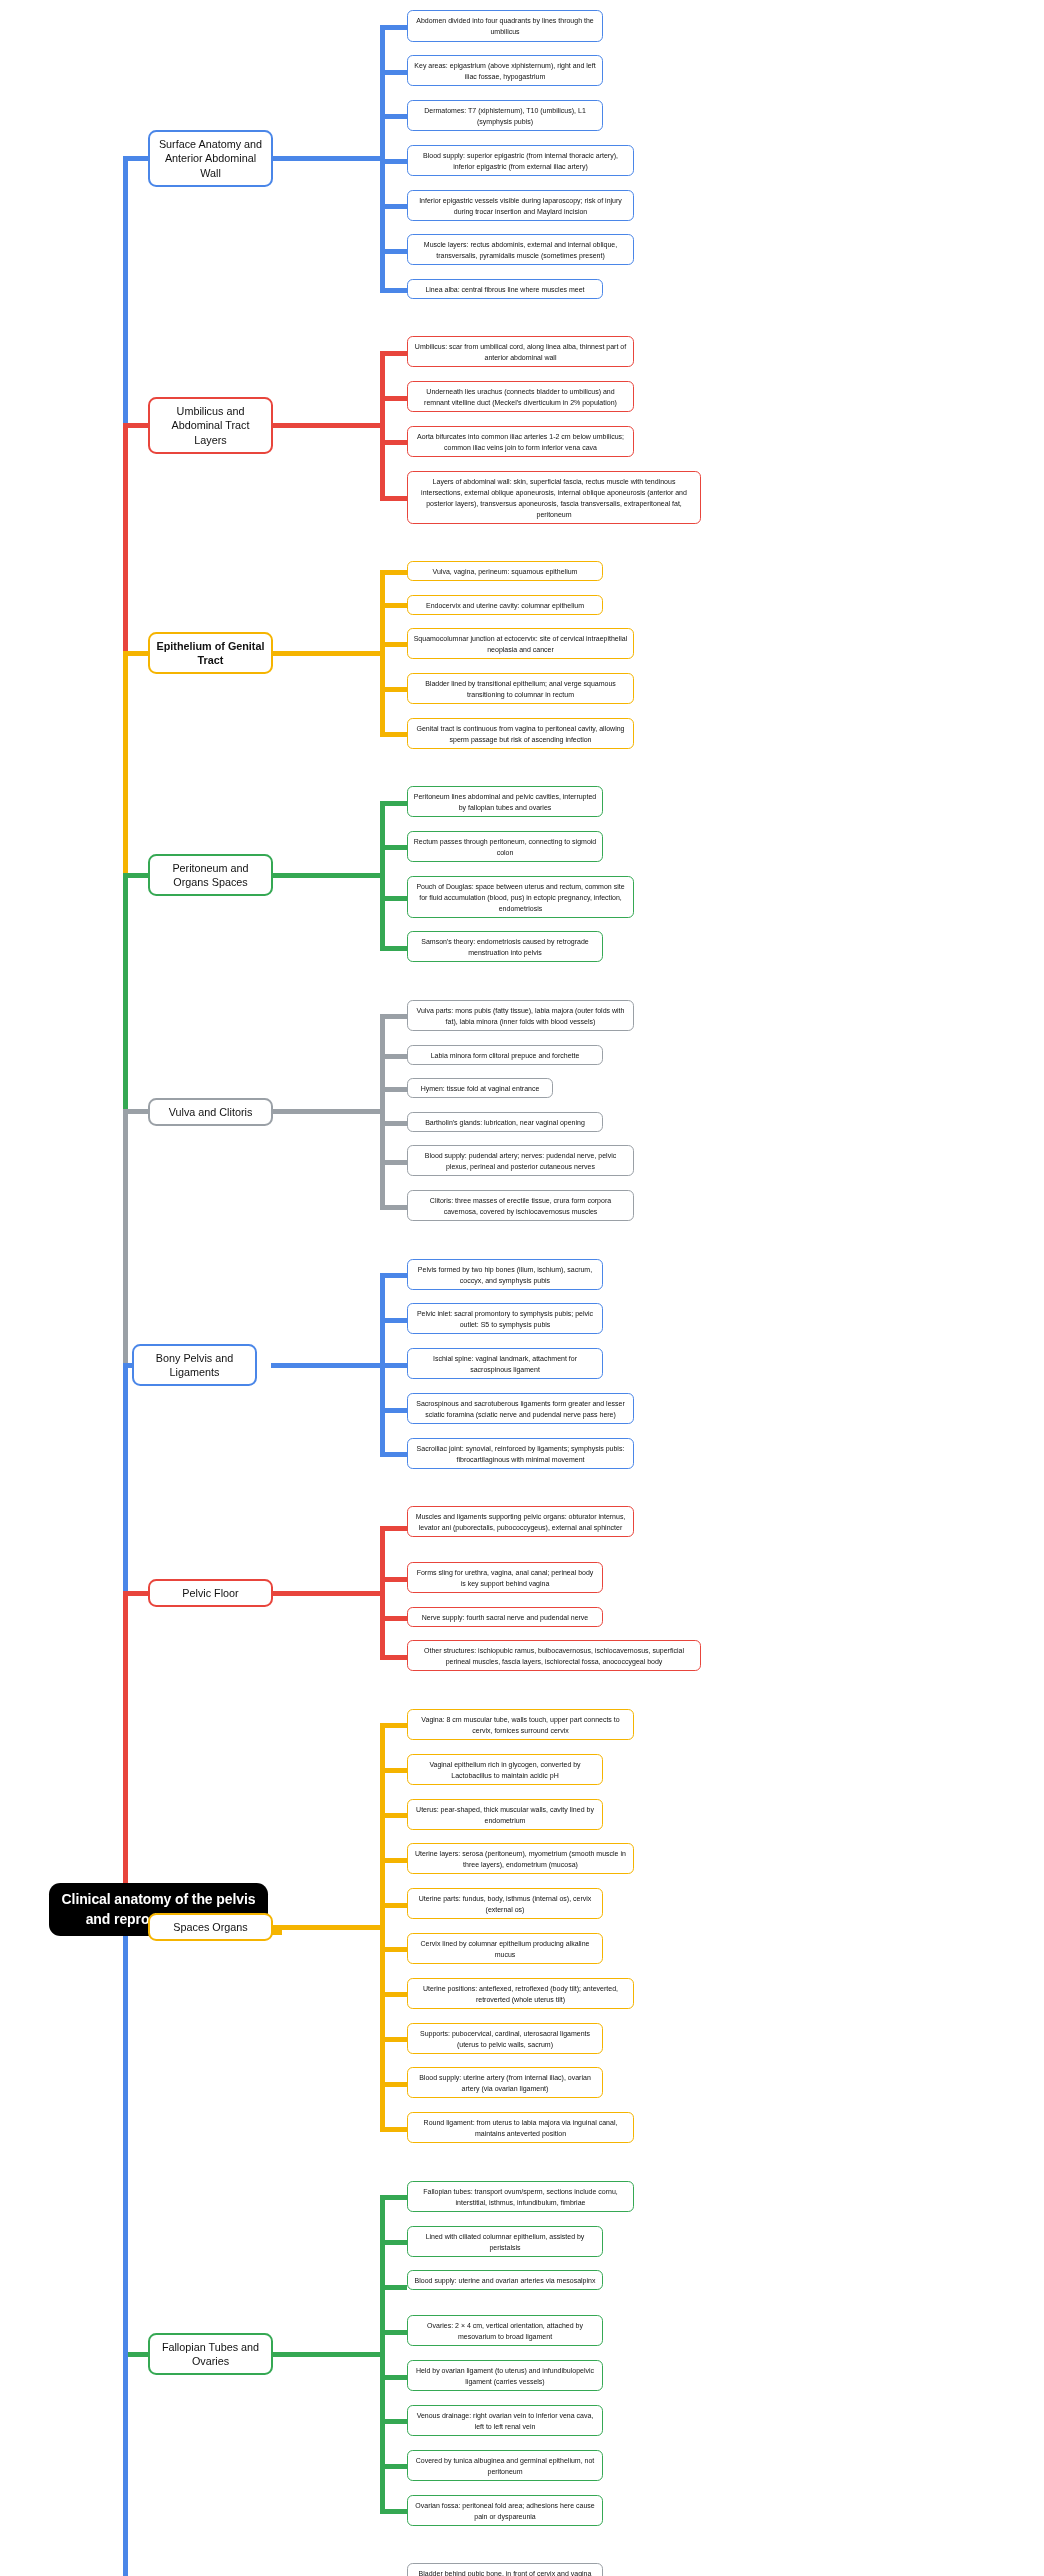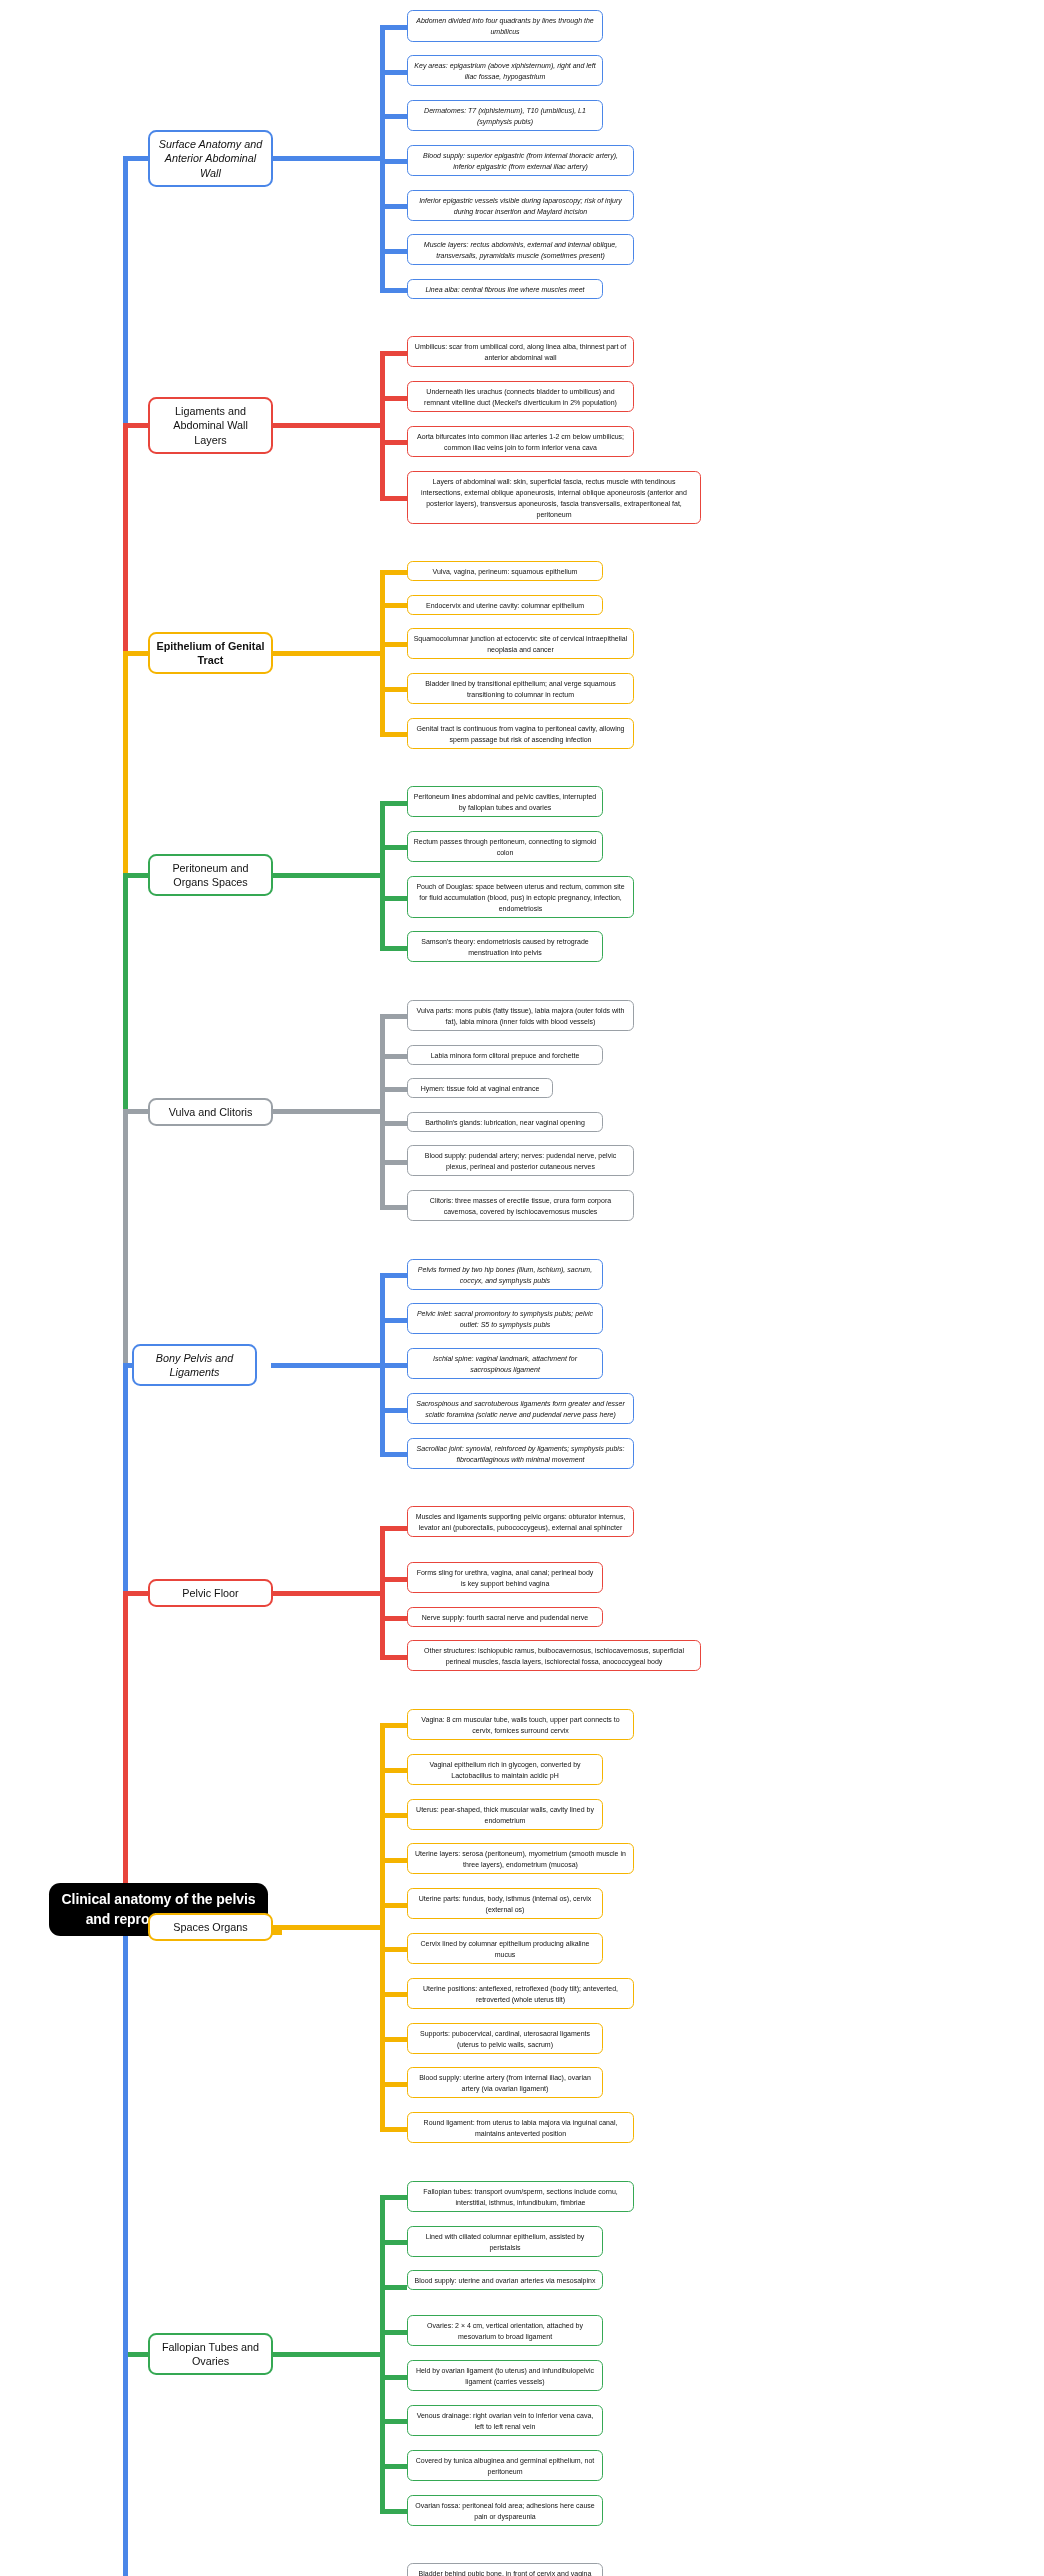--- a/index.html
+++ b/index.html
@@ -53,21 +53,21 @@
     background:#ffffff;
     border-radius:5.7px;
     border:1.5px solid #4a86e8;
     padding:3.6px 5.2px;
     font-size:7px;
     line-height:1.58;
     text-align:center;
     color:#111;
   }
   
-  .c-blue  { border-color:#4a86e8;font-style:italic; }
+  .c-blue  { border-color:#4a86e8; }
   .c-red   { border-color:#e8453c; }
   .c-amber { border-color:#f5b400; }
   .c-green { border-color:#35a853; }
   .c-grey  { border-color:#9aa0a6; }
 
   
   .ln{position:absolute;background:#4a86e8;}
   .ln.c-blue{background:#4a86e8;}
   .ln.c-red{background:#e8453c;}
   .ln.c-amber{background:#f5b400;}
@@ -179,21 +179,21 @@
       <div class="leaf-node c-blue" style="left: 407px; top: 100px; width: 196px;">Dermatomes: T7 (xiphisternum), T10 (umbilicus), L1 (symphysis pubis)</div>
       <div class="leaf-node c-blue" style="left: 407px; top: 145px; width: 227px;">Blood supply: superior epigastric (from internal thoracic artery), inferior epigastric (from external iliac artery)</div>
       <div class="leaf-node c-blue" style="left: 407px; top: 190px; width: 227px;">Inferior epigastric vessels visible during laparoscopy; risk of injury during trocar insertion and Maylard incision</div>
       <div class="leaf-node c-blue" style="left: 407px; top: 234px; width: 227px;">Muscle layers: rectus abdominis, external and internal oblique, transversalis, pyramidalis muscle (sometimes present)</div>
       <div class="leaf-node c-blue" style="left: 407px; top: 279px; width: 196px;">Linea alba: central fibrous line where muscles meet</div>
       <div class="branch-node c-blue" style="left: 148px; width: 125px; top: 130px;">Surface Anatomy and Anterior Abdominal Wall</div>
       <div class="leaf-node c-red" style="left: 407px; top: 336px; width: 227px;">Umbilicus: scar from umbilical cord, along linea alba, thinnest part of anterior abdominal wall</div>
       <div class="leaf-node c-red" style="left: 407px; top: 381px; width: 227px;">Underneath lies urachus (connects bladder to umbilicus) and remnant vitelline duct (Meckel's diverticulum in 2% population)</div>
       <div class="leaf-node c-red" style="left: 407px; top: 426px; width: 227px;">Aorta bifurcates into common iliac arteries 1-2 cm below umbilicus; common iliac veins join to form inferior vena cava</div>
       <div class="leaf-node c-red" style="left: 407px; top: 471px; width: 294px;">Layers of abdominal wall: skin, superficial fascia, rectus muscle with tendinous intersections, external oblique aponeurosis, internal oblique aponeurosis (anterior and posterior layers), transversus aponeurosis, fascia transversalis, extraperitoneal fat, peritoneum</div>
-      <div class="branch-node c-red" style="left: 148px; width: 125px; top: 397px;">Ligaments and Abdominal Wall Layers</div>
+      <div class="branch-node c-red" style="left: 148px; width: 125px; top: 397px;">Umbilicus and Abdominal Tract Layers</div>
       <div class="leaf-node c-amber" style="left: 407px; top: 561px; width: 196px;">Vulva, vagina, perineum: squamous epithelium</div>
       <div class="leaf-node c-amber" style="left: 407px; top: 595px; width: 196px;">Endocervix and uterine cavity: columnar epithelium</div>
       <div class="leaf-node c-amber" style="left: 407px; top: 628px; width: 227px;">Squamocolumnar junction at ectocervix: site of cervical intraepithelial neoplasia and cancer</div>
       <div class="leaf-node c-amber" style="left: 407px; top: 673px; width: 227px;">Bladder lined by transitional epithelium; anal verge squamous transitioning to columnar in rectum</div>
       <div class="leaf-node c-amber" style="left: 407px; top: 718px; width: 227px;">Genital tract is continuous from vagina to peritoneal cavity, allowing sperm passage but risk of ascending infection</div>
       <div class="branch-node c-amber" style="left: 148px; width: 125px; top: 632px; font-weight: bold;">Epithelium of Genital Tract</div>
       <div class="leaf-node c-green" style="left: 407px; top: 786px; width: 196px;">Peritoneum lines abdominal and pelvic cavities, interrupted by fallopian tubes and ovaries</div>
       <div class="leaf-node c-green" style="left: 407px; top: 831px; width: 196px;">Rectum passes through peritoneum, connecting to sigmoid colon</div>
       <div class="leaf-node c-green" style="left: 407px; top: 876px; width: 227px;">Pouch of Douglas: space between uterus and rectum, common site for fluid accumulation (blood, pus) in ectopic pregnancy, infection, endometriosis</div>
       <div class="leaf-node c-green" style="left: 407px; top: 931px; width: 196px;">Samson's theory: endometriosis caused by retrograde menstruation into pelvis</div>

